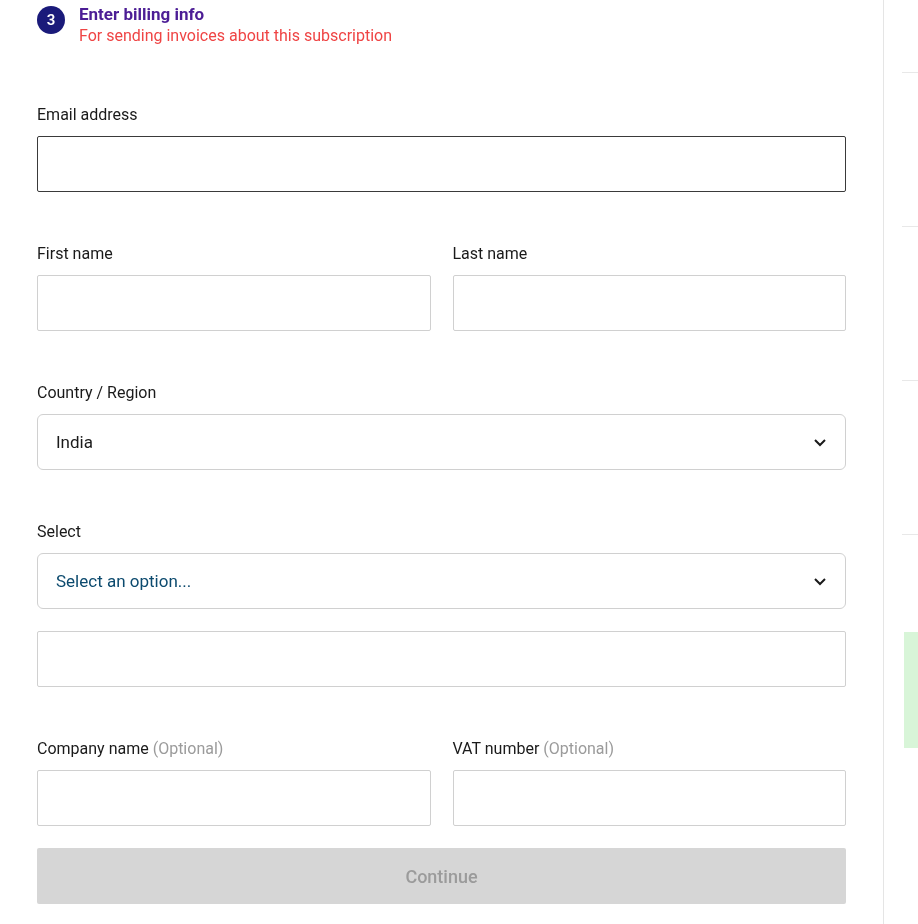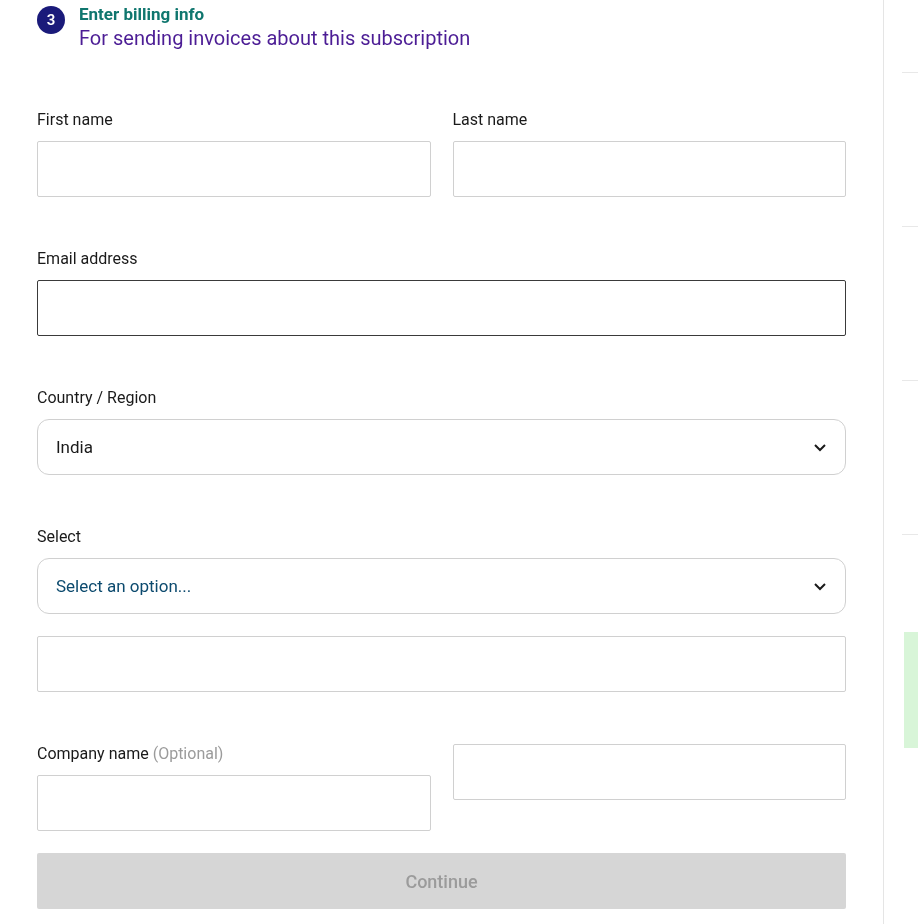--- a/index.html
+++ b/index.html
@@ -52,25 +52,25 @@
       margin-top: 2px;
     }
     .step-texts {
       display: flex;
       flex-direction: column;
       gap: 2px;
     }
     .step-title {
       font-weight: 700;
       font-size: 17px;
-      color: #0f766e;
+      color: #4c1d95;
     }
     .step-subtitle {
-      font-size: 20px;
-      color: #4c1d95;
+      font-size: 16px;
+      color: #ef4444;
       font-weight: 400;
       text-align: center;
     }
     .field-row {
       display: flex;
       gap: 22px;
       margin-bottom: 52px;
     }
     .field-row.tight {
       margin-bottom: 18px;
@@ -107,21 +107,21 @@
       border-color: #3a3a3a;
     }
     .select-wrapper {
       position: relative;
       width: 100%;
     }
     .select-box {
       width: 100%;
       height: 56px;
       border: 1px solid #d0d0d0;
-      border-radius: 12px;
+      border-radius: 6px;
       padding: 0 48px 0 18px;
       font-size: 17px;
       background: #fff;
       display: flex;
       align-items: center;
       cursor: pointer;
       color: #1a1a1a;
     }
     .select-box.placeholder {
       color: #0c4a6e;
@@ -183,34 +183,34 @@
 
       <div class="step-header">
         <div class="step-badge">3</div>
         <div class="step-texts">
           <div class="step-title">Enter billing info</div>
           <div class="step-subtitle">For sending invoices about this subscription</div>
         </div>
       </div>
 
       <div class="field-row">
-        <div class="field-block">
-          <label class="field-label">First name</label>
-          <input type="text" class="text-input" value="" style="">
-        </div>
-        <div class="field-block">
-          <label class="field-label">Last name</label>
-          <input type="text" class="text-input" value="" style="">
-        </div>
-      </div>
-
-      <div class="field-row">
         <div class="field-block full">
           <label class="field-label">Email address</label>
           <input type="text" class="text-input focused" value="" style="">
+        </div>
+      </div>
+
+      <div class="field-row">
+        <div class="field-block">
+          <label class="field-label">First name</label>
+          <input type="text" class="text-input" value="" style="">
+        </div>
+        <div class="field-block">
+          <label class="field-label">Last name</label>
+          <input type="text" class="text-input" value="" style="">
         </div>
       </div>
 
       <div class="field-row">
         <div class="field-block full">
           <label class="field-label">Country / Region</label>
           <div class="select-wrapper">
             <div class="select-box">India</div>
             <span class="chevron">
               <svg viewBox="0 0 16 16" fill="none" stroke="#1a1a1a" stroke-width="2">
@@ -242,20 +242,23 @@
       </div>
 
       <div class="field-row tight">
         <div class="field-block">
           <label class="field-label">
             <span>Company name </span><span class="optional">(Optional)</span>
           </label>
           <input type="text" class="text-input" value="" style="">
         </div>
         <div class="field-block">
+          <label class="field-label">
+            <span>VAT number </span><span class="optional">(Optional)</span>
+          </label>
           <input type="text" class="text-input" value="" style="">
         </div>
       </div>
 
       <button class="continue-button" disabled="">Continue</button>
 
     </div>
   </div>
 
   <div class="side-strip">

